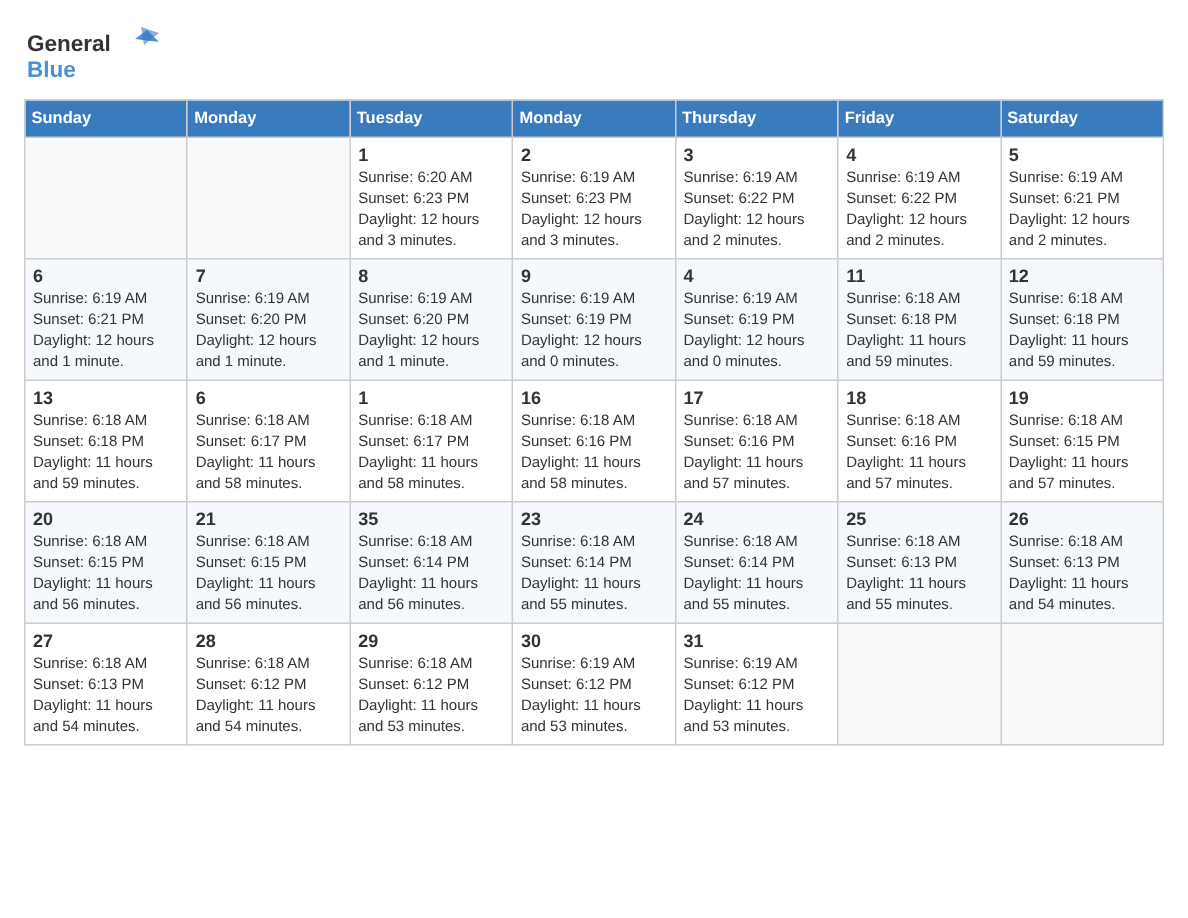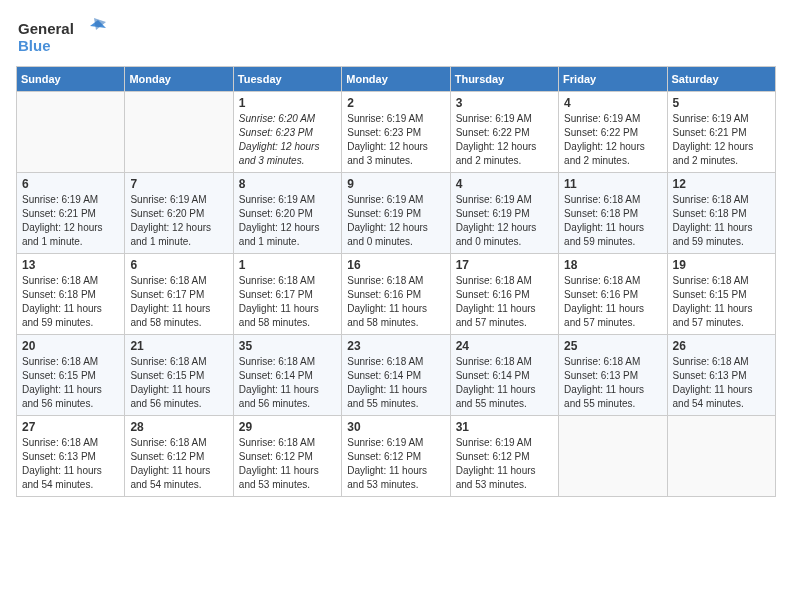--- a/index.html
+++ b/index.html
@@ -111,21 +111,21 @@
           <th>Friday</th>
           <th>Saturday</th>
         </tr>
     </thead>
     <tbody id="calendar-body">
     <tr>
           <td class="empty-cell"></td>
           <td class="empty-cell"></td>
           <td>
             <span class="day-num">1</span>
-            <div class="cell-info" style="white-space: pre-line; font-style: italic;">Sunrise: 6:20 AM
+            <div class="cell-info" style="white-space: pre-line;">Sunrise: 6:20 AM
 Sunset: 6:23 PM
 Daylight: 12 hours and 3 minutes.</div>
           </td>
           <td>
             <span class="day-num">2</span>
             <div class="cell-info" style="white-space: pre-line;">Sunrise: 6:19 AM
 Sunset: 6:23 PM
 Daylight: 12 hours and 3 minutes.</div>
           </td>
           <td>

